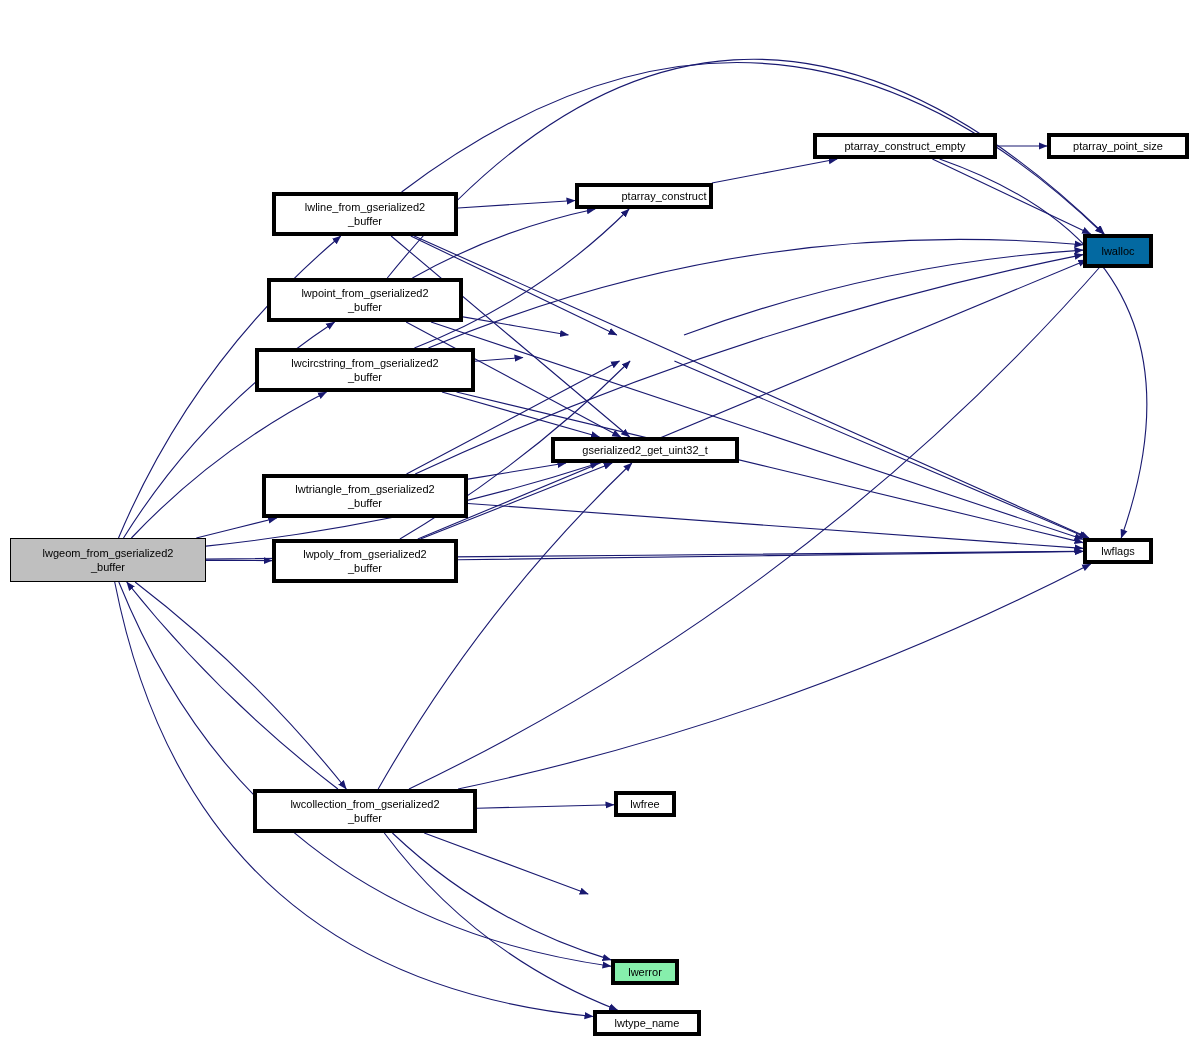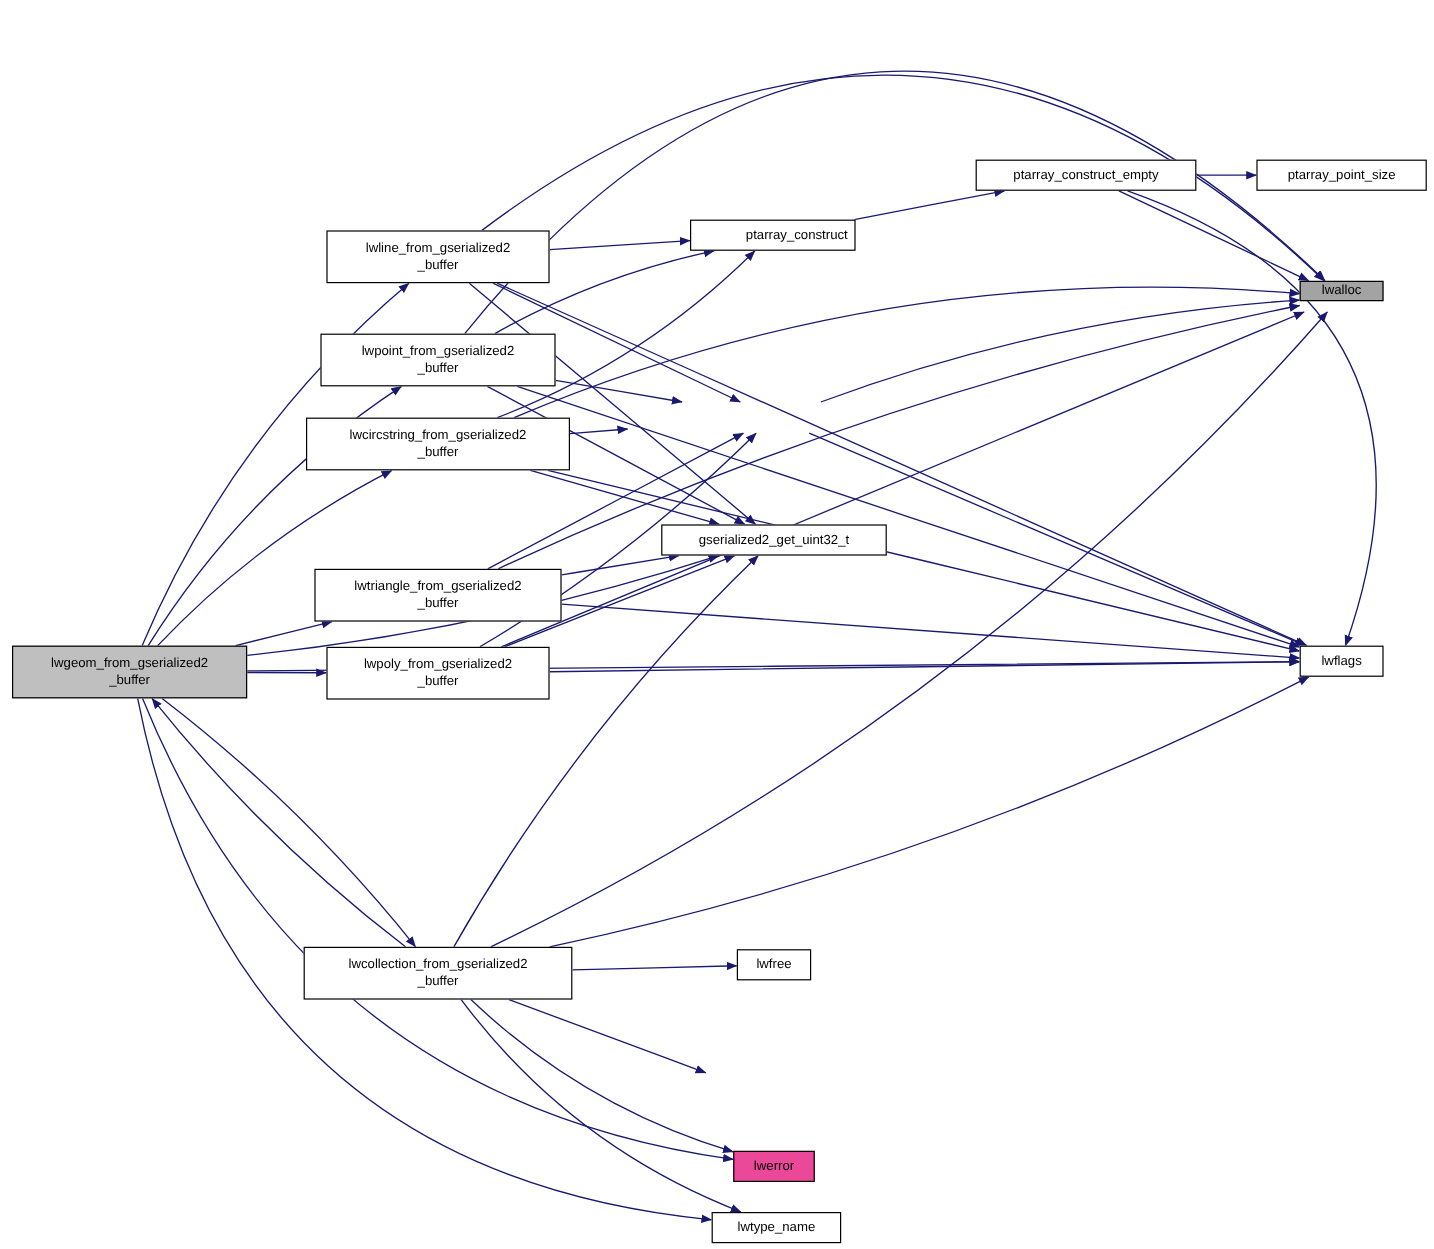--- a/index.html
+++ b/index.html
@@ -22,21 +22,21 @@
     width: 1195px;
     height: 1041px;
   }
   .edge {
     fill: none;
     stroke-width: 1.1px;
   }
   .node {
     position: absolute;
     box-sizing: border-box;
-    border: 1px solid #a3a3a3;
+    border: 4px solid #a3a3a3;
     background: #fff;
     display: flex;
     flex-direction: column;
     align-items: center;
     justify-content: center;
     text-align: center;
     font-size: 11px;
     line-height: 1.3;
     color: #000;
     cursor: pointer;
@@ -134,31 +134,31 @@
     </div>
     <div class="node" style="left: 575px; top: 183px; width: 138px; height: 26px; background: rgb(255, 255, 255); border-color: rgb(0, 0, 0); color: rgb(0, 0, 0); padding-left: 40px;">
       <div>ptarray_construct</div>
     </div>
     <div class="node" style="left: 813px; top: 133px; width: 184px; height: 26px; background: rgb(255, 255, 255); border-color: rgb(0, 0, 0); color: rgb(0, 0, 0);">
       <div>ptarray_construct_empty</div>
     </div>
     <div class="node" style="left: 1047px; top: 133px; width: 142px; height: 26px; background: rgb(255, 255, 255); border-color: rgb(0, 0, 0); color: rgb(0, 0, 0);">
       <div>ptarray_point_size</div>
     </div>
-    <div class="node" style="left: 1083px; top: 234px; width: 70px; height: 17px; background: #a3a3a3; border-color: rgb(0, 0, 0); color: rgb(0, 0, 0);">
+    <div class="node" style="left: 1083px; top: 234px; width: 70px; height: 34px; background: #0369a1; border-color: rgb(0, 0, 0); color: rgb(0, 0, 0);">
       <div>lwalloc</div>
     </div>
     <div class="node" style="left: 551px; top: 437px; width: 188px; height: 26px; background: rgb(255, 255, 255); border-color: rgb(0, 0, 0); color: rgb(0, 0, 0);">
       <div>gserialized2_get_uint32_t</div>
     </div>
     <div class="node" style="left: 1083px; top: 538px; width: 70px; height: 26px; background: rgb(255, 255, 255); border-color: rgb(0, 0, 0); color: rgb(0, 0, 0);">
       <div>lwflags</div>
     </div>
     <div class="node" style="left: 614px; top: 791px; width: 62px; height: 26px; background: rgb(255, 255, 255); border-color: rgb(0, 0, 0); color: rgb(0, 0, 0);">
       <div>lwfree</div>
     </div>
-    <div class="node" style="left: 611px; top: 959px; width: 68px; height: 26px; background: #ec4899; border-color: rgb(0, 0, 0); color: rgb(0, 0, 0); justify-content: center;">
+    <div class="node" style="left: 611px; top: 959px; width: 68px; height: 26px; background: #86efac; border-color: rgb(0, 0, 0); color: rgb(0, 0, 0); justify-content: center;">
       <div>lwerror</div>
     </div>
     <div class="node" style="left: 593px; top: 1010px; width: 108px; height: 26px; background: rgb(255, 255, 255); border-color: rgb(0, 0, 0); color: rgb(0, 0, 0);">
       <div>lwtype_name</div>
     </div>
   </div>
 
 </body></html>

